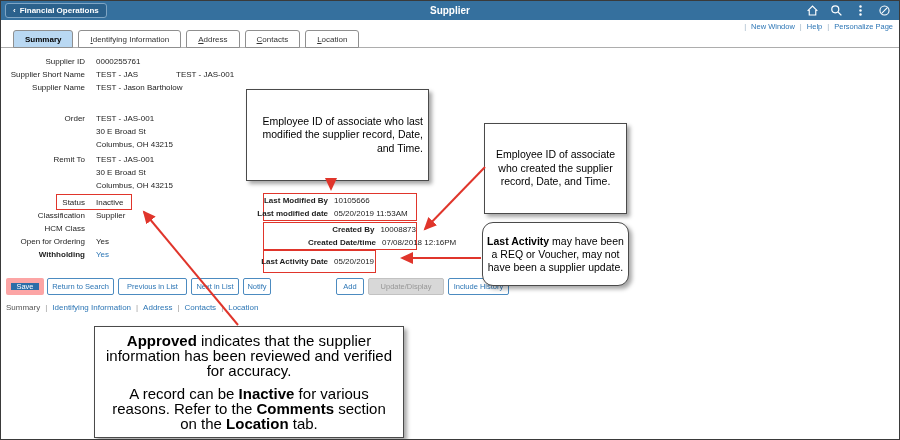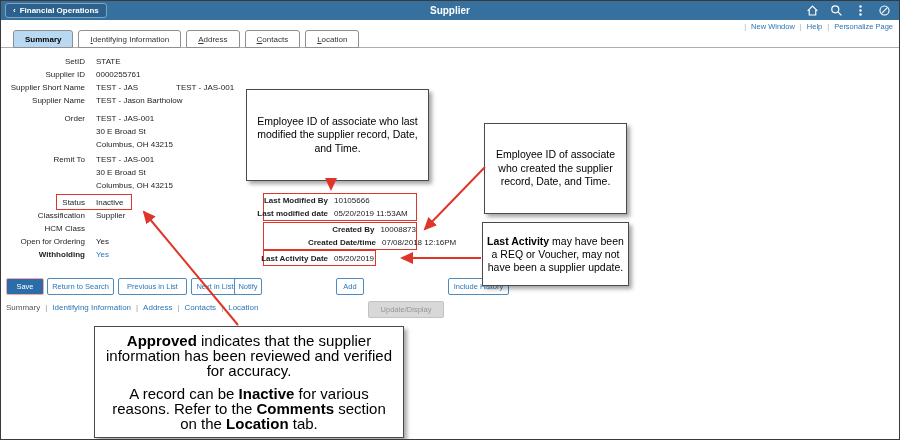--- a/index.html
+++ b/index.html
@@ -44,47 +44,47 @@
   .bold{ font-weight:bold; }
   .linkval{ color:#2D76B5; cursor:pointer; }
   #g1{ top:54px; } #gorder{ top:111px; } #gremit{ top:152px; } #gstatus{ top:195px; }
   
   #sbox{ position:absolute; left:55px; top:193px; width:76px; height:16px;
     border:1.5px solid #E0352B; z-index:10; pointer-events:none; }
   .auditbox{ position:absolute; border:1.5px solid #E0352B; background:#fff;
     display:flex; flex-direction:column; justify-content:center; z-index:5; }
   #boxA{ left:262px; top:192px; width:154px; height:28px;justify-content:flex-end; }
   #boxB{ left:262px; top:221px; width:154px; height:28px;padding-left:48px; }
-  #boxC{ left:262px; top:249px; width:113px; height:16px; }
+  #boxC{ left:262px; top:249px; width:113px; height:23px; }
   .arow{ display:flex; align-items:center; height:13px; font-size:8px; }
   .alabel{ width:64px; margin-right:6px; display:flex; justify-content:flex-end;
     white-space:nowrap; font-weight:bold; color:#1d1d1d; }
   .aval{ white-space:nowrap; color:#1d1d1d; }
   
   .callout{ position:absolute; background:#fff; border:1px solid #4a4a4a;
     box-shadow:3px 3px 4px rgba(0,0,0,.35); display:flex; flex-direction:column;
     align-items:center; justify-content:center; text-align:center; z-index:40;
     font-size:10.5px; line-height:13.5px; color:#000; }
-  #cb1{ left:245px; top:88px; width:183px; height:92px; padding:0 5px; }
+  #cb1{ left:245px; top:88px; width:183px; height:92px; padding:0 5px;text-align:right; }
   #cb2{ left:483px; top:122px; width:143px; height:91px; padding:0 5px; }
-  #cb3{ left:481px; top:221px; width:147px; height:64px; padding:0 4px; line-height:13px; }
+  #cb3{ left:481px; top:221px; width:147px; height:64px; padding:0 4px; line-height:13px;border-radius:11px; }
   #cb4{ left:93px; top:325px; width:310px; height:112px; padding:4px 8px; font-size:15px; line-height:15px; }
   #cb4 p{ margin:0 0 8px 0; } #cb4 p:last-child{ margin:0; }
   
   .btn{ position:absolute; top:277px; height:17px; display:flex; align-items:center;
     justify-content:center; font-size:7.5px; border-radius:2px; cursor:pointer;
     white-space:nowrap; z-index:3; }
-  .btn.primary{ background:#2B6DA8; color:#fff; border:1px solid #fca5a5; }
+  .btn.primary{ background:#2B6DA8; color:#fff; border:5px solid #fca5a5; }
   .btn.outline{ background:#fff; color:#2D76B5; border:1px solid #4C8BC0; }
-  .btn.disabled{ background:#D8D8D8; color:#979797; border:1px solid #C2C2C2; cursor:default;margin-top:23px; }
+  .btn.disabled{ background:#D8D8D8; color:#979797; border:1px solid #C2C2C2; cursor:default; }
   #b-save{ left:5px; width:38px; }
   #b-return{ left:46px; width:67px; }
   #b-prev{ left:117px; width:69px; }
   #b-next{ left:190px; width:48px; }
-  #b-notify{ left:233px; width:28px; }
+  #b-notify{ left:242px; width:28px; }
   #b-add{ left:335px; width:28px; }
   #b-upd{ left:367px; width:76px; }
   #b-inc{ left:447px; width:61px; }
   
   #footlinks{ position:absolute; left:5px; top:302px; display:flex; align-items:center;
     font-size:8px; white-space:nowrap; }
   #footlinks .sep{ color:#9a9a9a; margin:0 5px; }
   #footlinks .flink{ color:#2D76B5; cursor:pointer; }
   #footlinks .fcur{ color:#555; }
   
@@ -153,24 +153,20 @@
     <div class="tab">
         <span><span class="u">C</span><span>ontacts</span></span>
       </div>
     <div class="tab">
         <span><span class="u">L</span><span>ocation</span></span>
       </div>
   </div>
 
   <div class="fgroup" id="g1">
     <div class="frow">
-      <div class="flabel">SetID</div>
-      <div class="fval">STATE</div>
-    </div>
-    <div class="frow">
       <div class="flabel">Supplier ID</div>
       <div class="fval">0000255761</div>
     </div>
     <div class="frow">
       <div class="flabel">Supplier Short Name</div>
       <div class="fval">TEST - JAS</div>
       <div class="fval2">TEST - JAS-001</div>
     </div>
     <div class="frow">
       <div class="flabel">Supplier Name</div>

